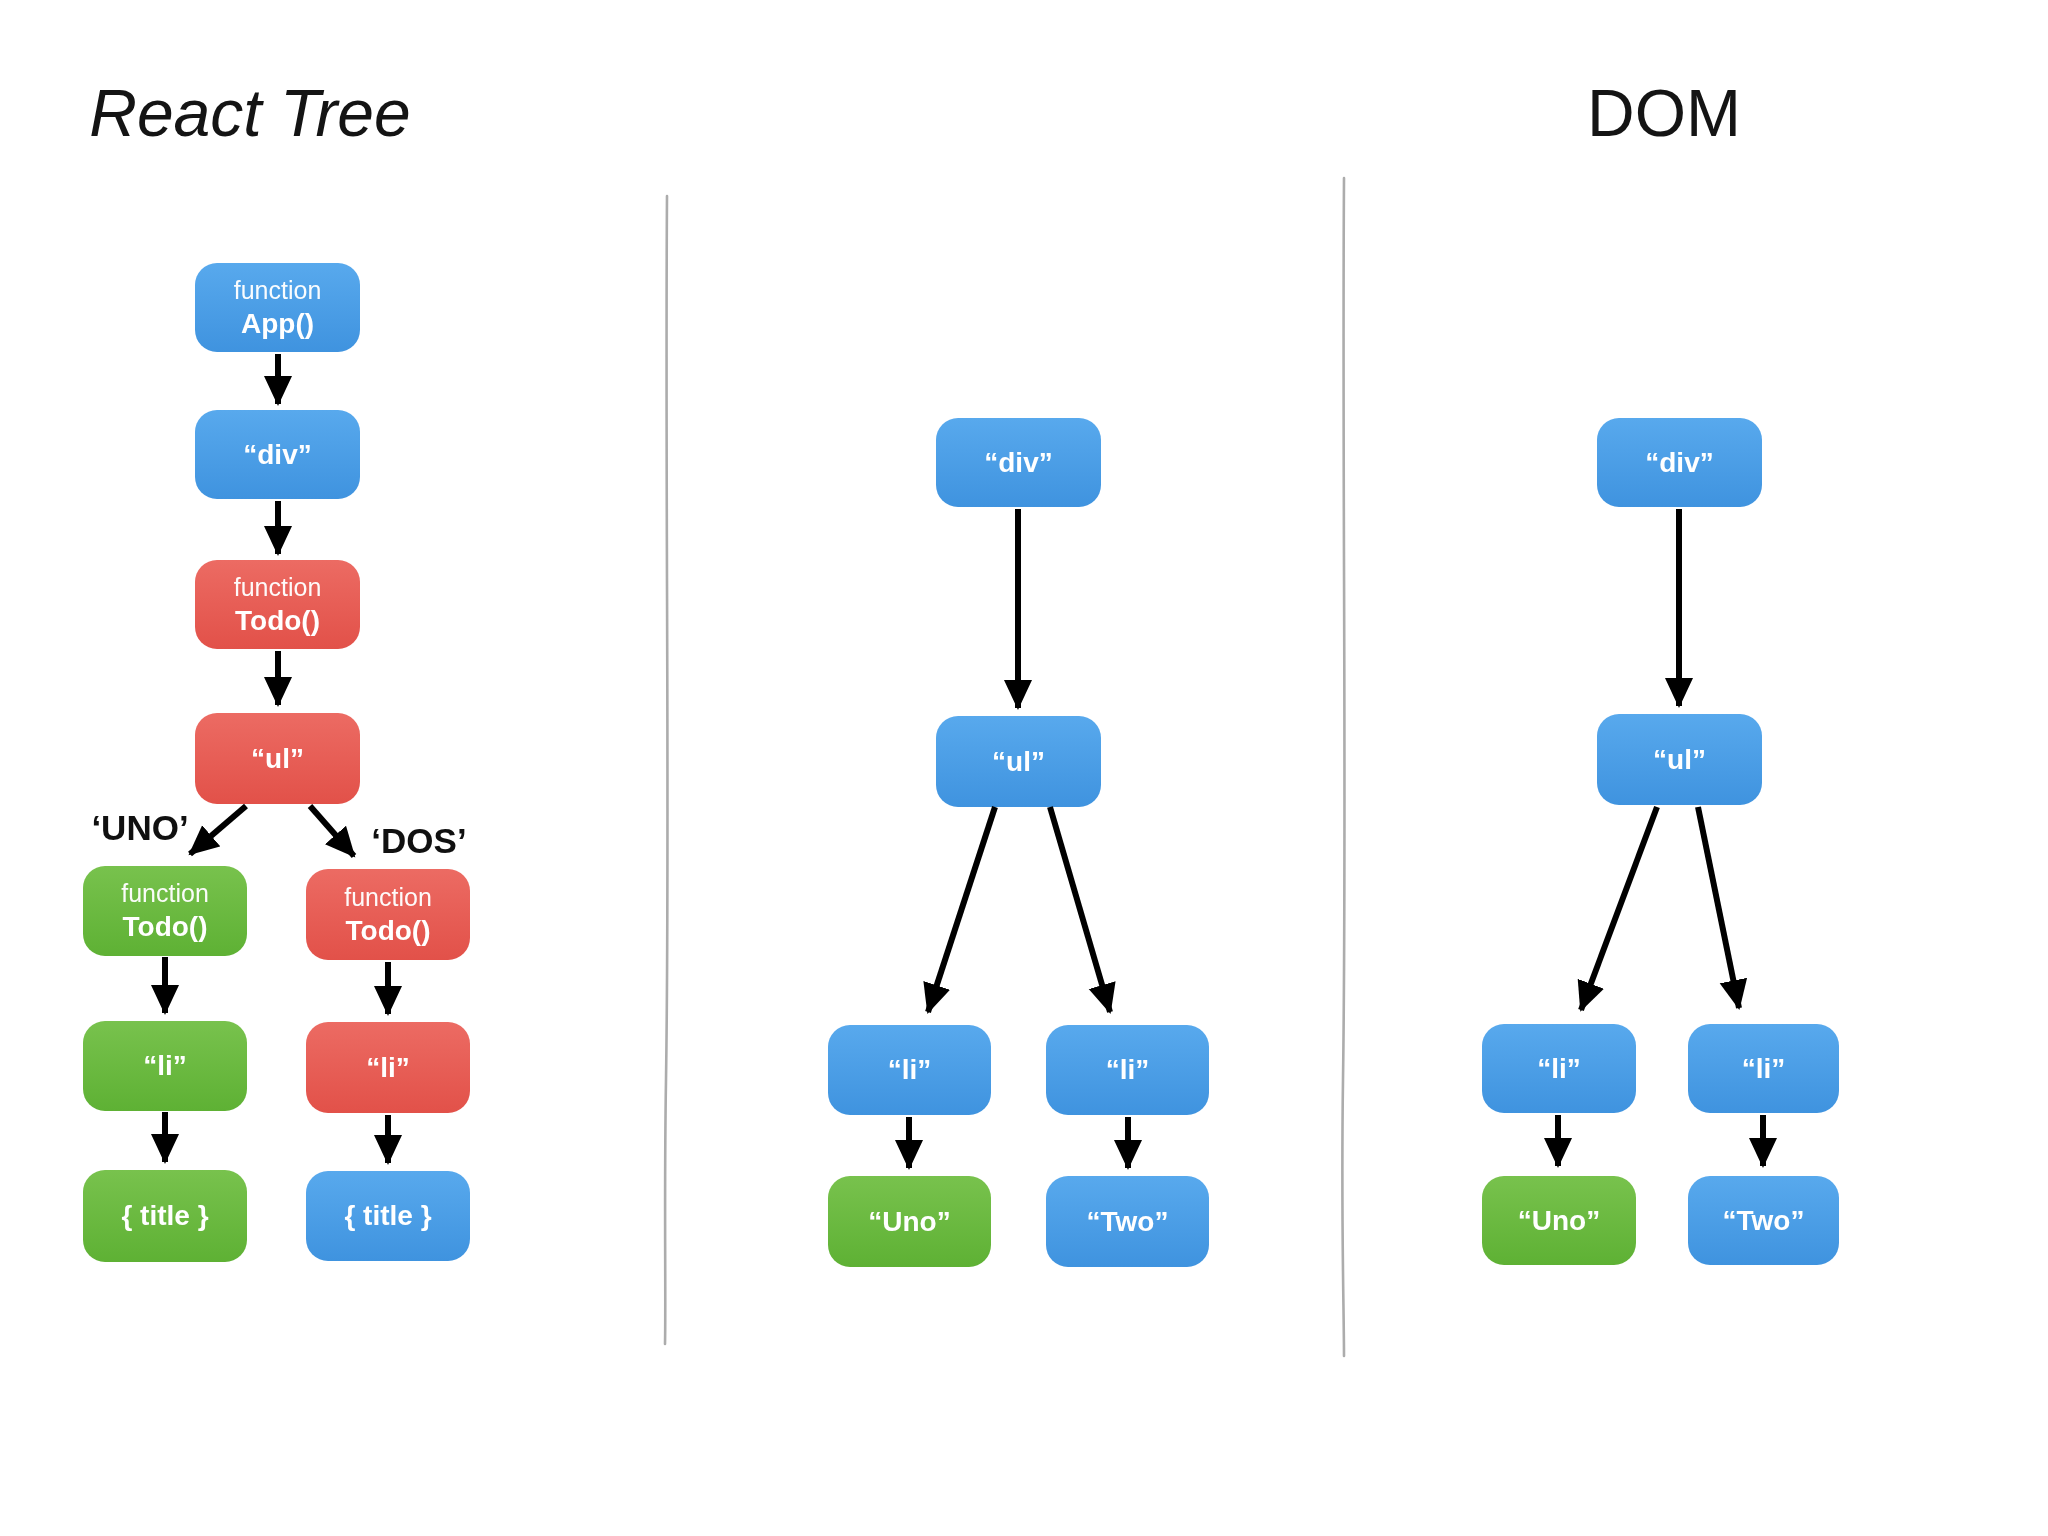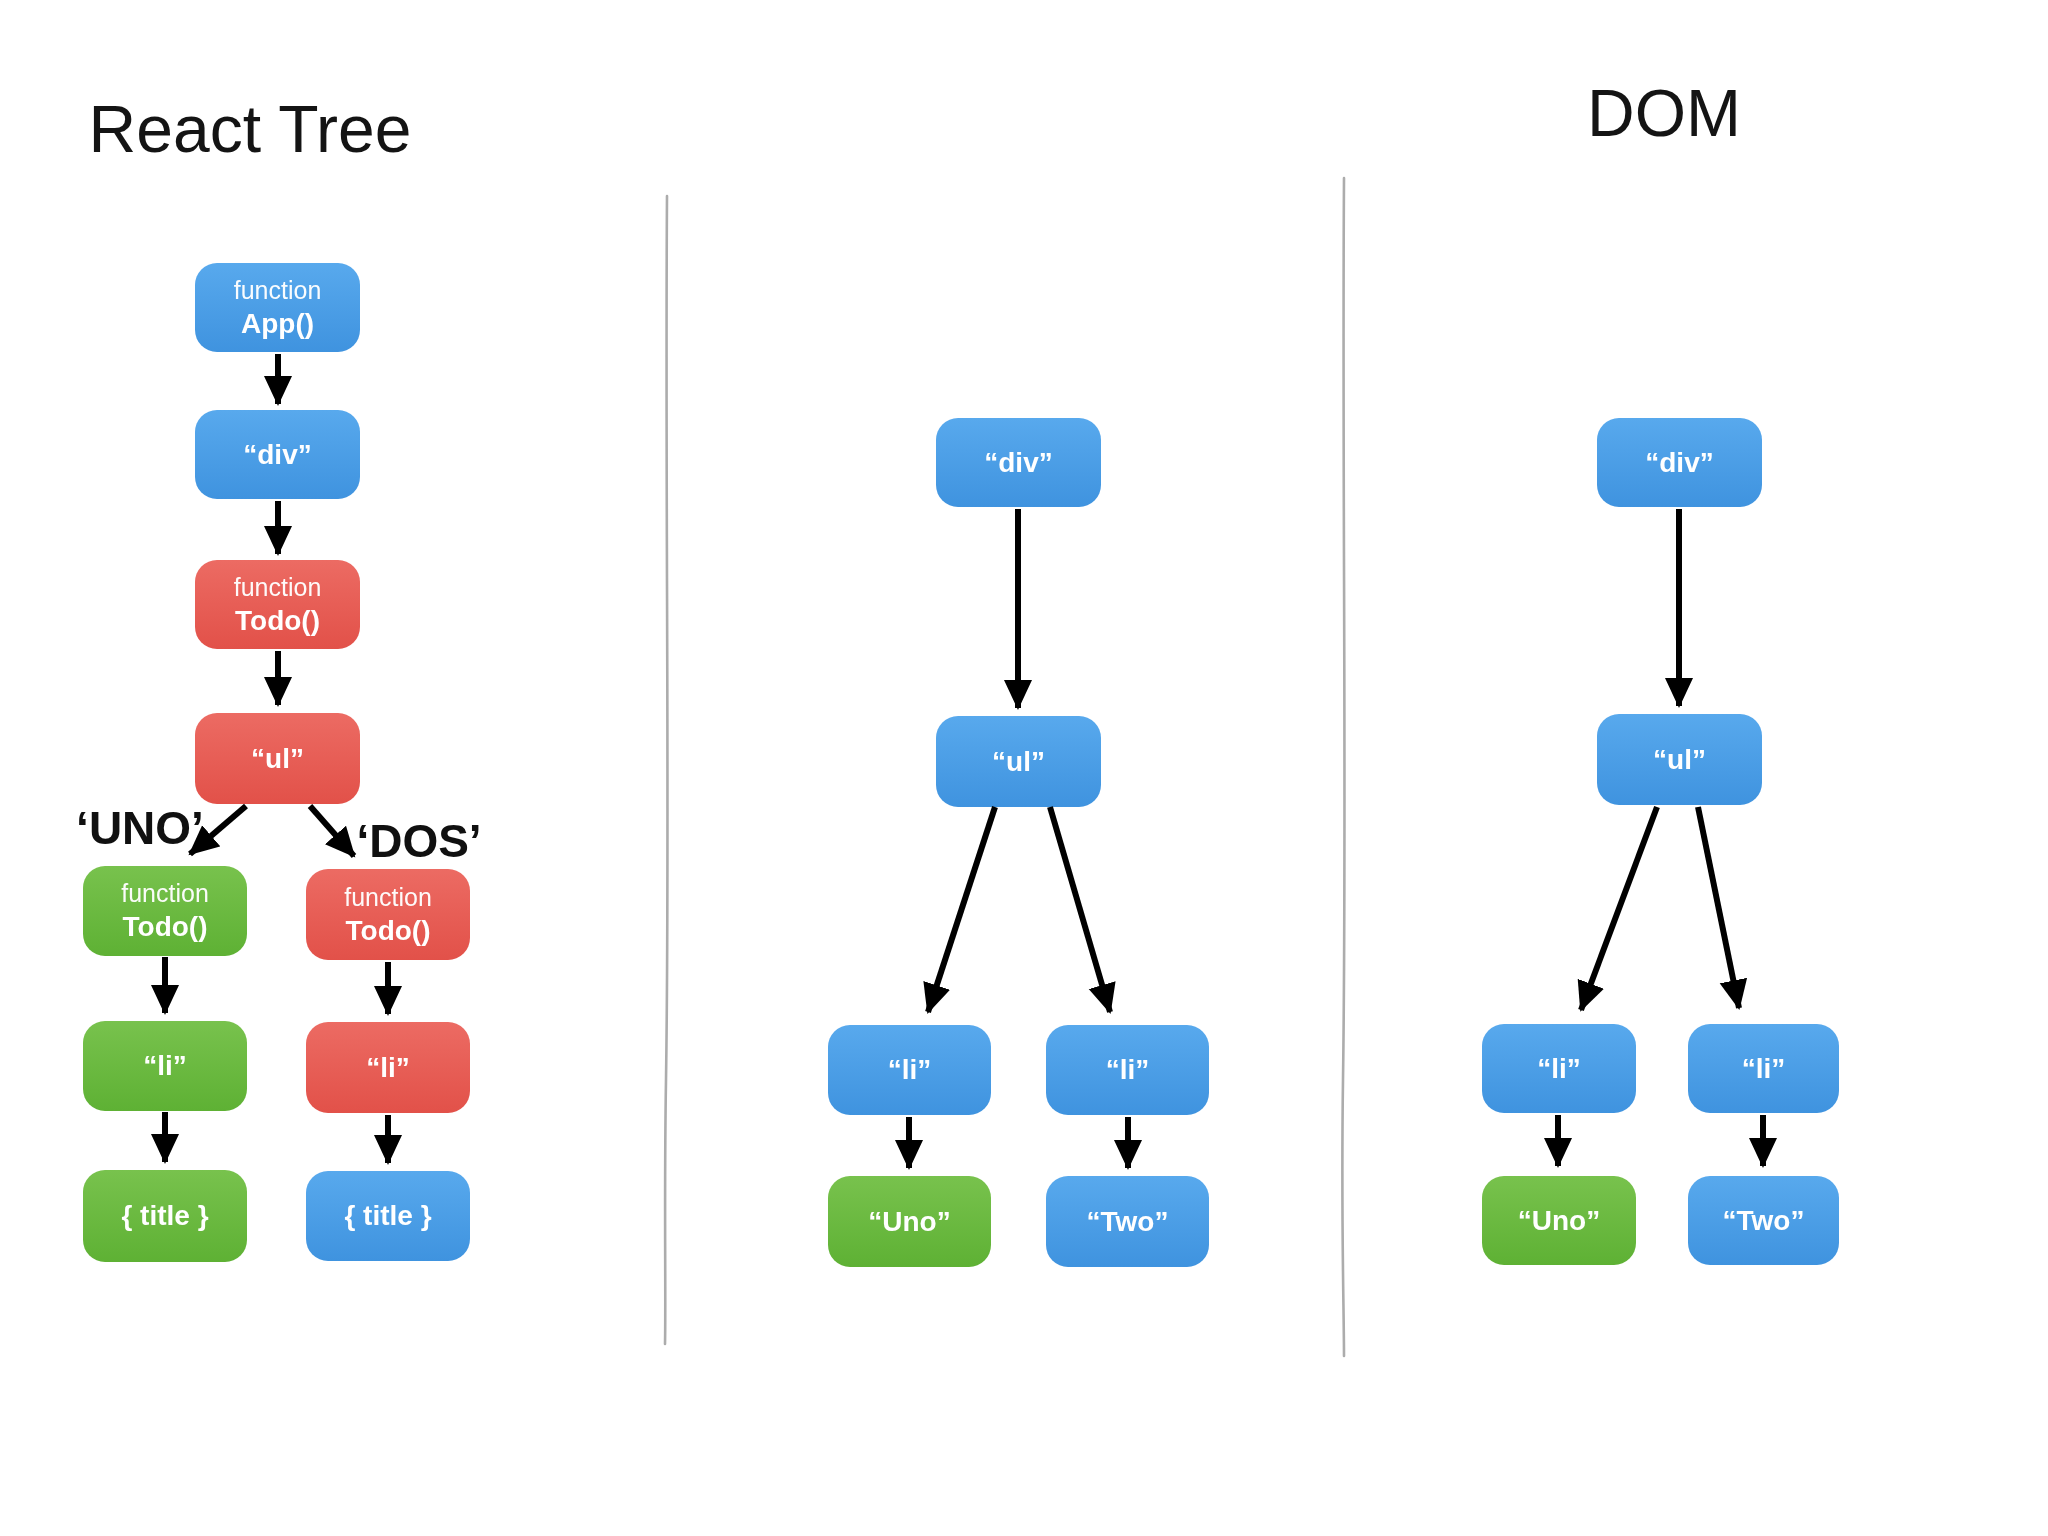--- a/index.html
+++ b/index.html
@@ -16,32 +16,32 @@
     display:flex;flex-direction:column;align-items:center;justify-content:center;
     color:#ffffff;text-align:center;
   }
   .node--blue{background:linear-gradient(180deg,#58A9ED 0%,#3F93DF 100%);}
   .node--red{background:linear-gradient(180deg,#EC6B63 0%,#E25149 100%);}
   .node--green{background:linear-gradient(180deg,#78C24D 0%,#5EB134 100%);}
   .node__prefix{font-size:25px;font-weight:400;line-height:1.28;opacity:.97;}
   .node__name{font-size:28px;font-weight:700;line-height:1.28;}
   .edge-label{
     position:absolute;transform:translate(-50%,-50%);
-    font-size:46px;font-weight:700;color:#101010;white-space:nowrap;
+    font-size:35px;font-weight:700;color:#101010;white-space:nowrap;
   }
   svg.arrows{position:absolute;left:0;top:0;z-index:3;pointer-events:none;}
   svg.arrows line{stroke:#000;stroke-width:6;}
   svg.arrows path.divider{stroke:#ACACAC;stroke-width:2.6;fill:none;stroke-linecap:round;}
 </style>
 </head>
 <body>
 
 <div class="stage">
 
-  <div class="col-title" style="left:250px;top:96px;">React Tree</div>
+  <div class="col-title" style="left:250px;top:80px;font-style:italic;">React Tree</div>
   <div class="col-title" style="left:1624px;top:80px;margin-left:40px;">DOM</div>
 
   <svg class="arrows" width="2048" height="1536" viewBox="0 0 2048 1536">
     <defs>
       <marker id="ah" markerUnits="userSpaceOnUse" markerWidth="34" markerHeight="30" refX="28" refY="14" orient="auto">
         <path d="M0,0 L30,14 L0,28 z" fill="#000"></path>
       </marker>
     </defs>
 
     <path class="divider" d="M667,196 C665,500 670,820 666,1080 C664,1200 666,1300 665,1344"></path>

